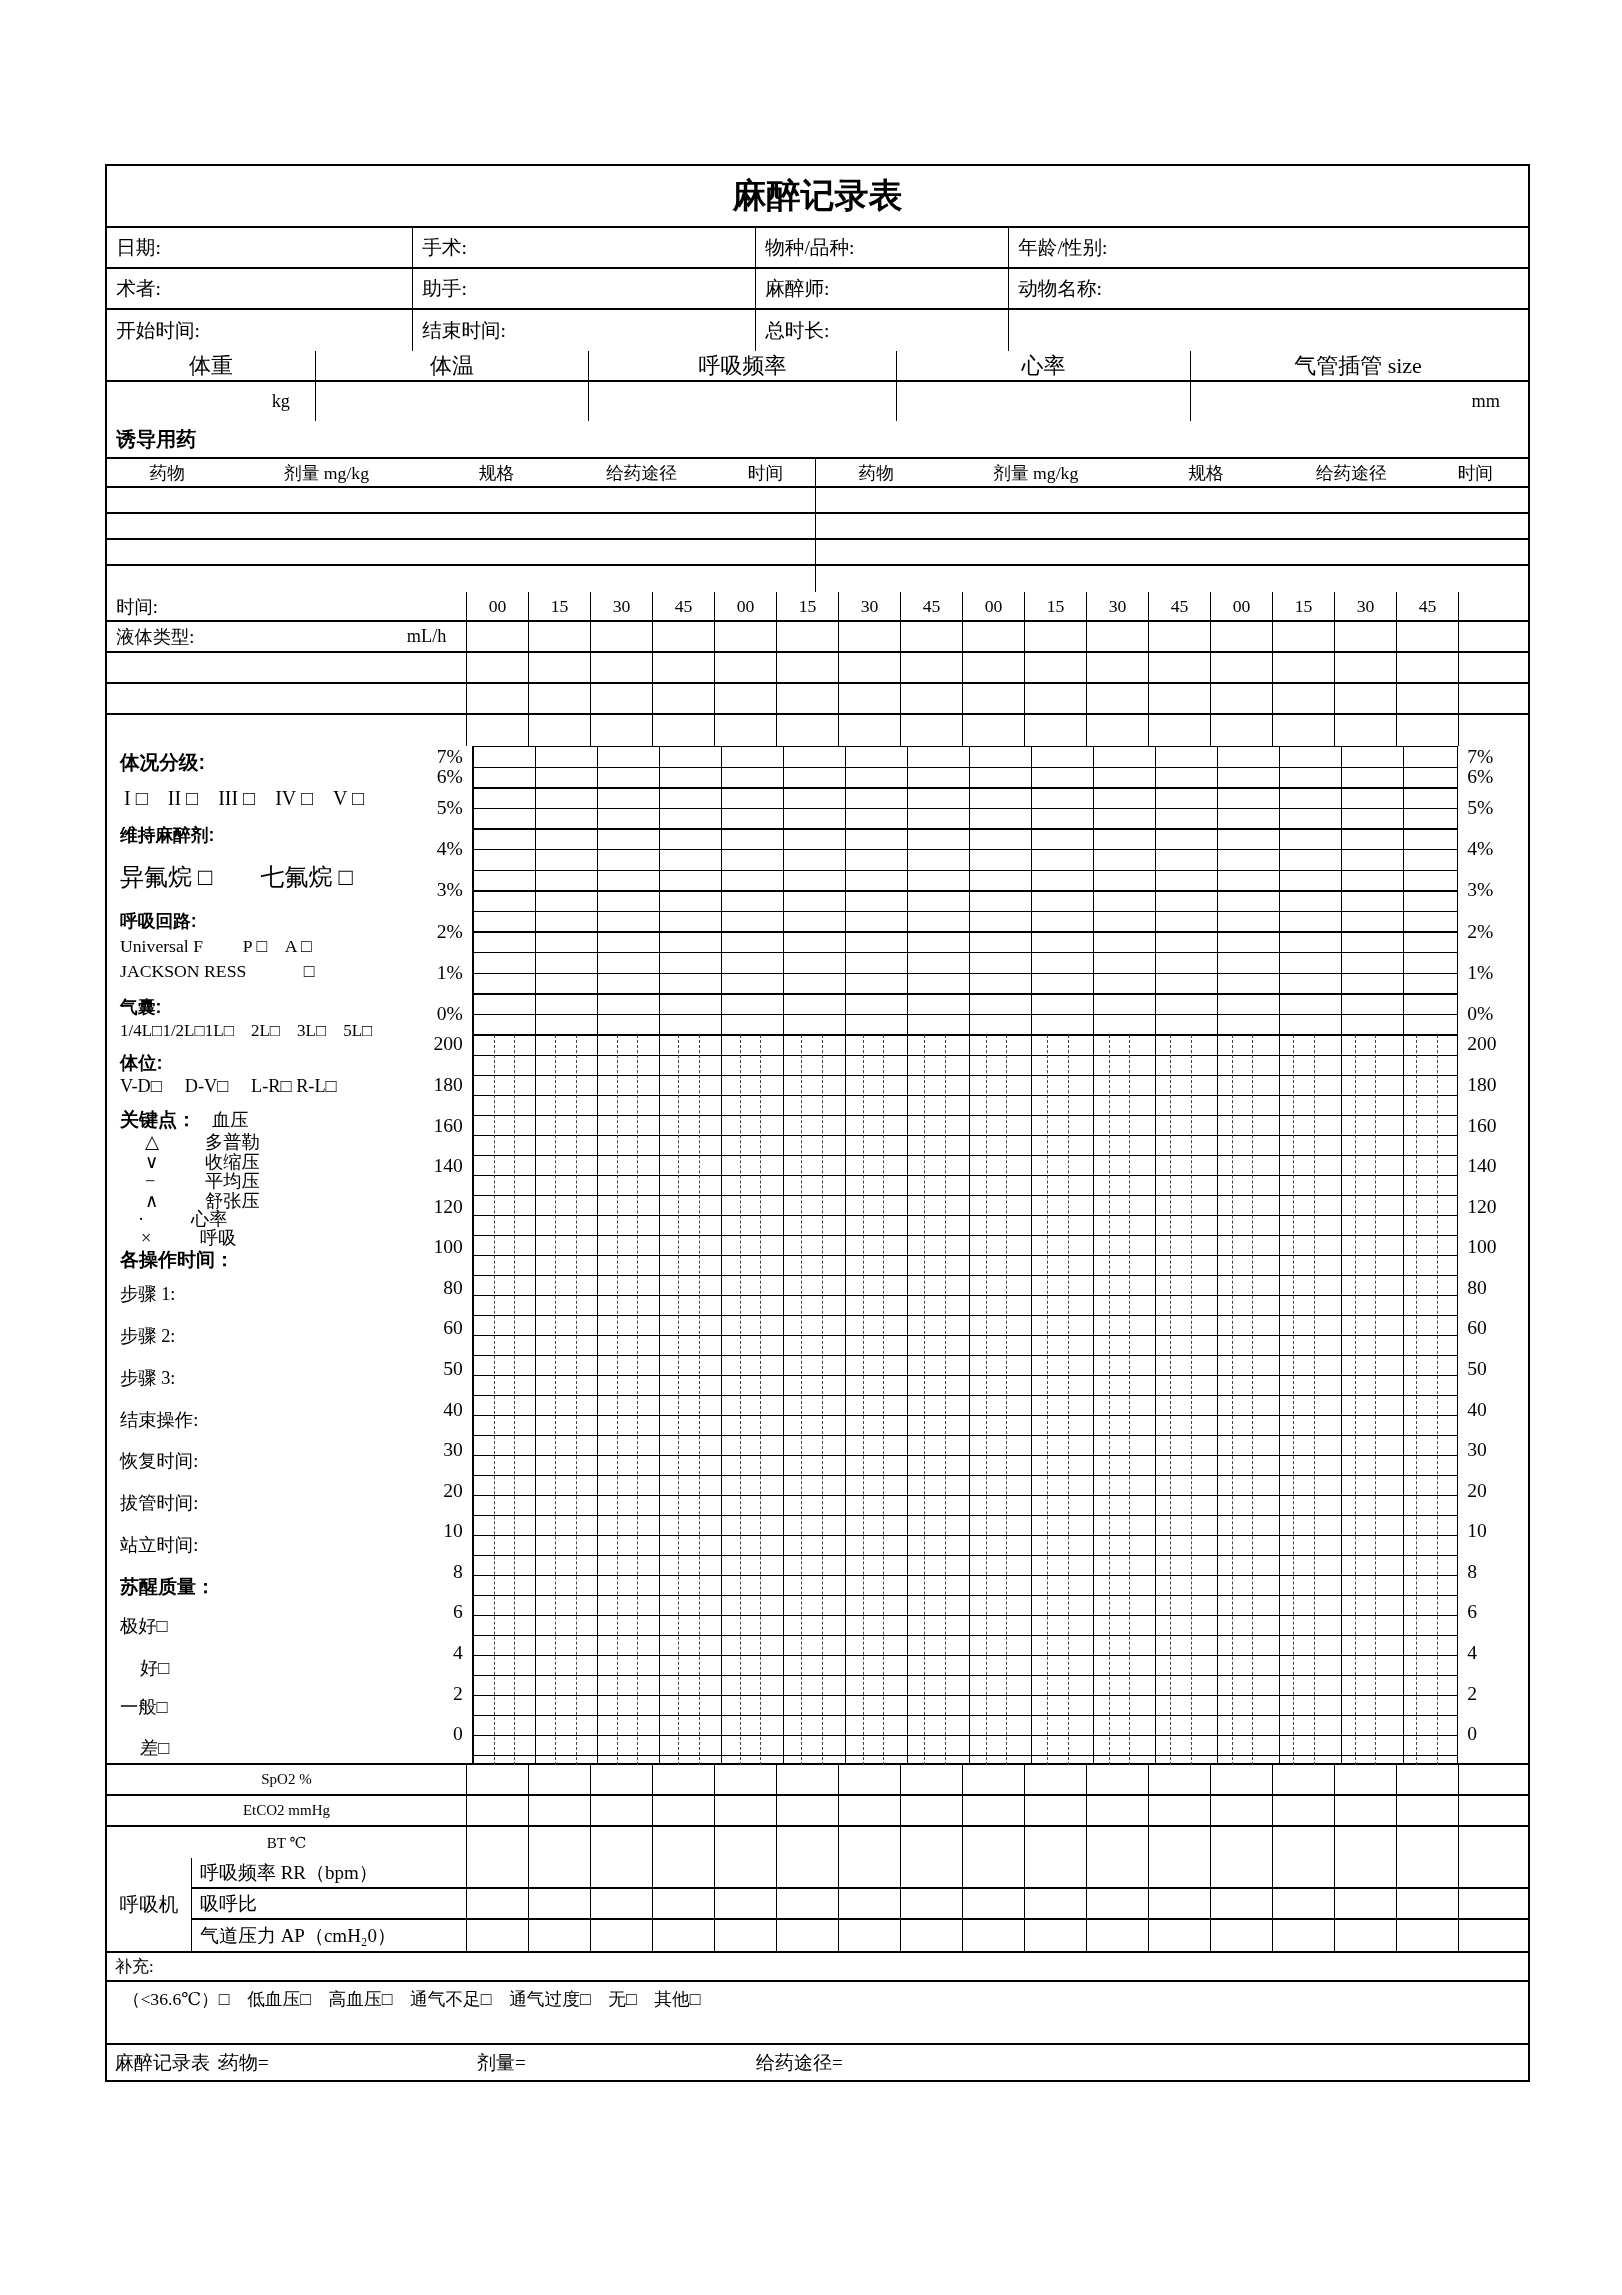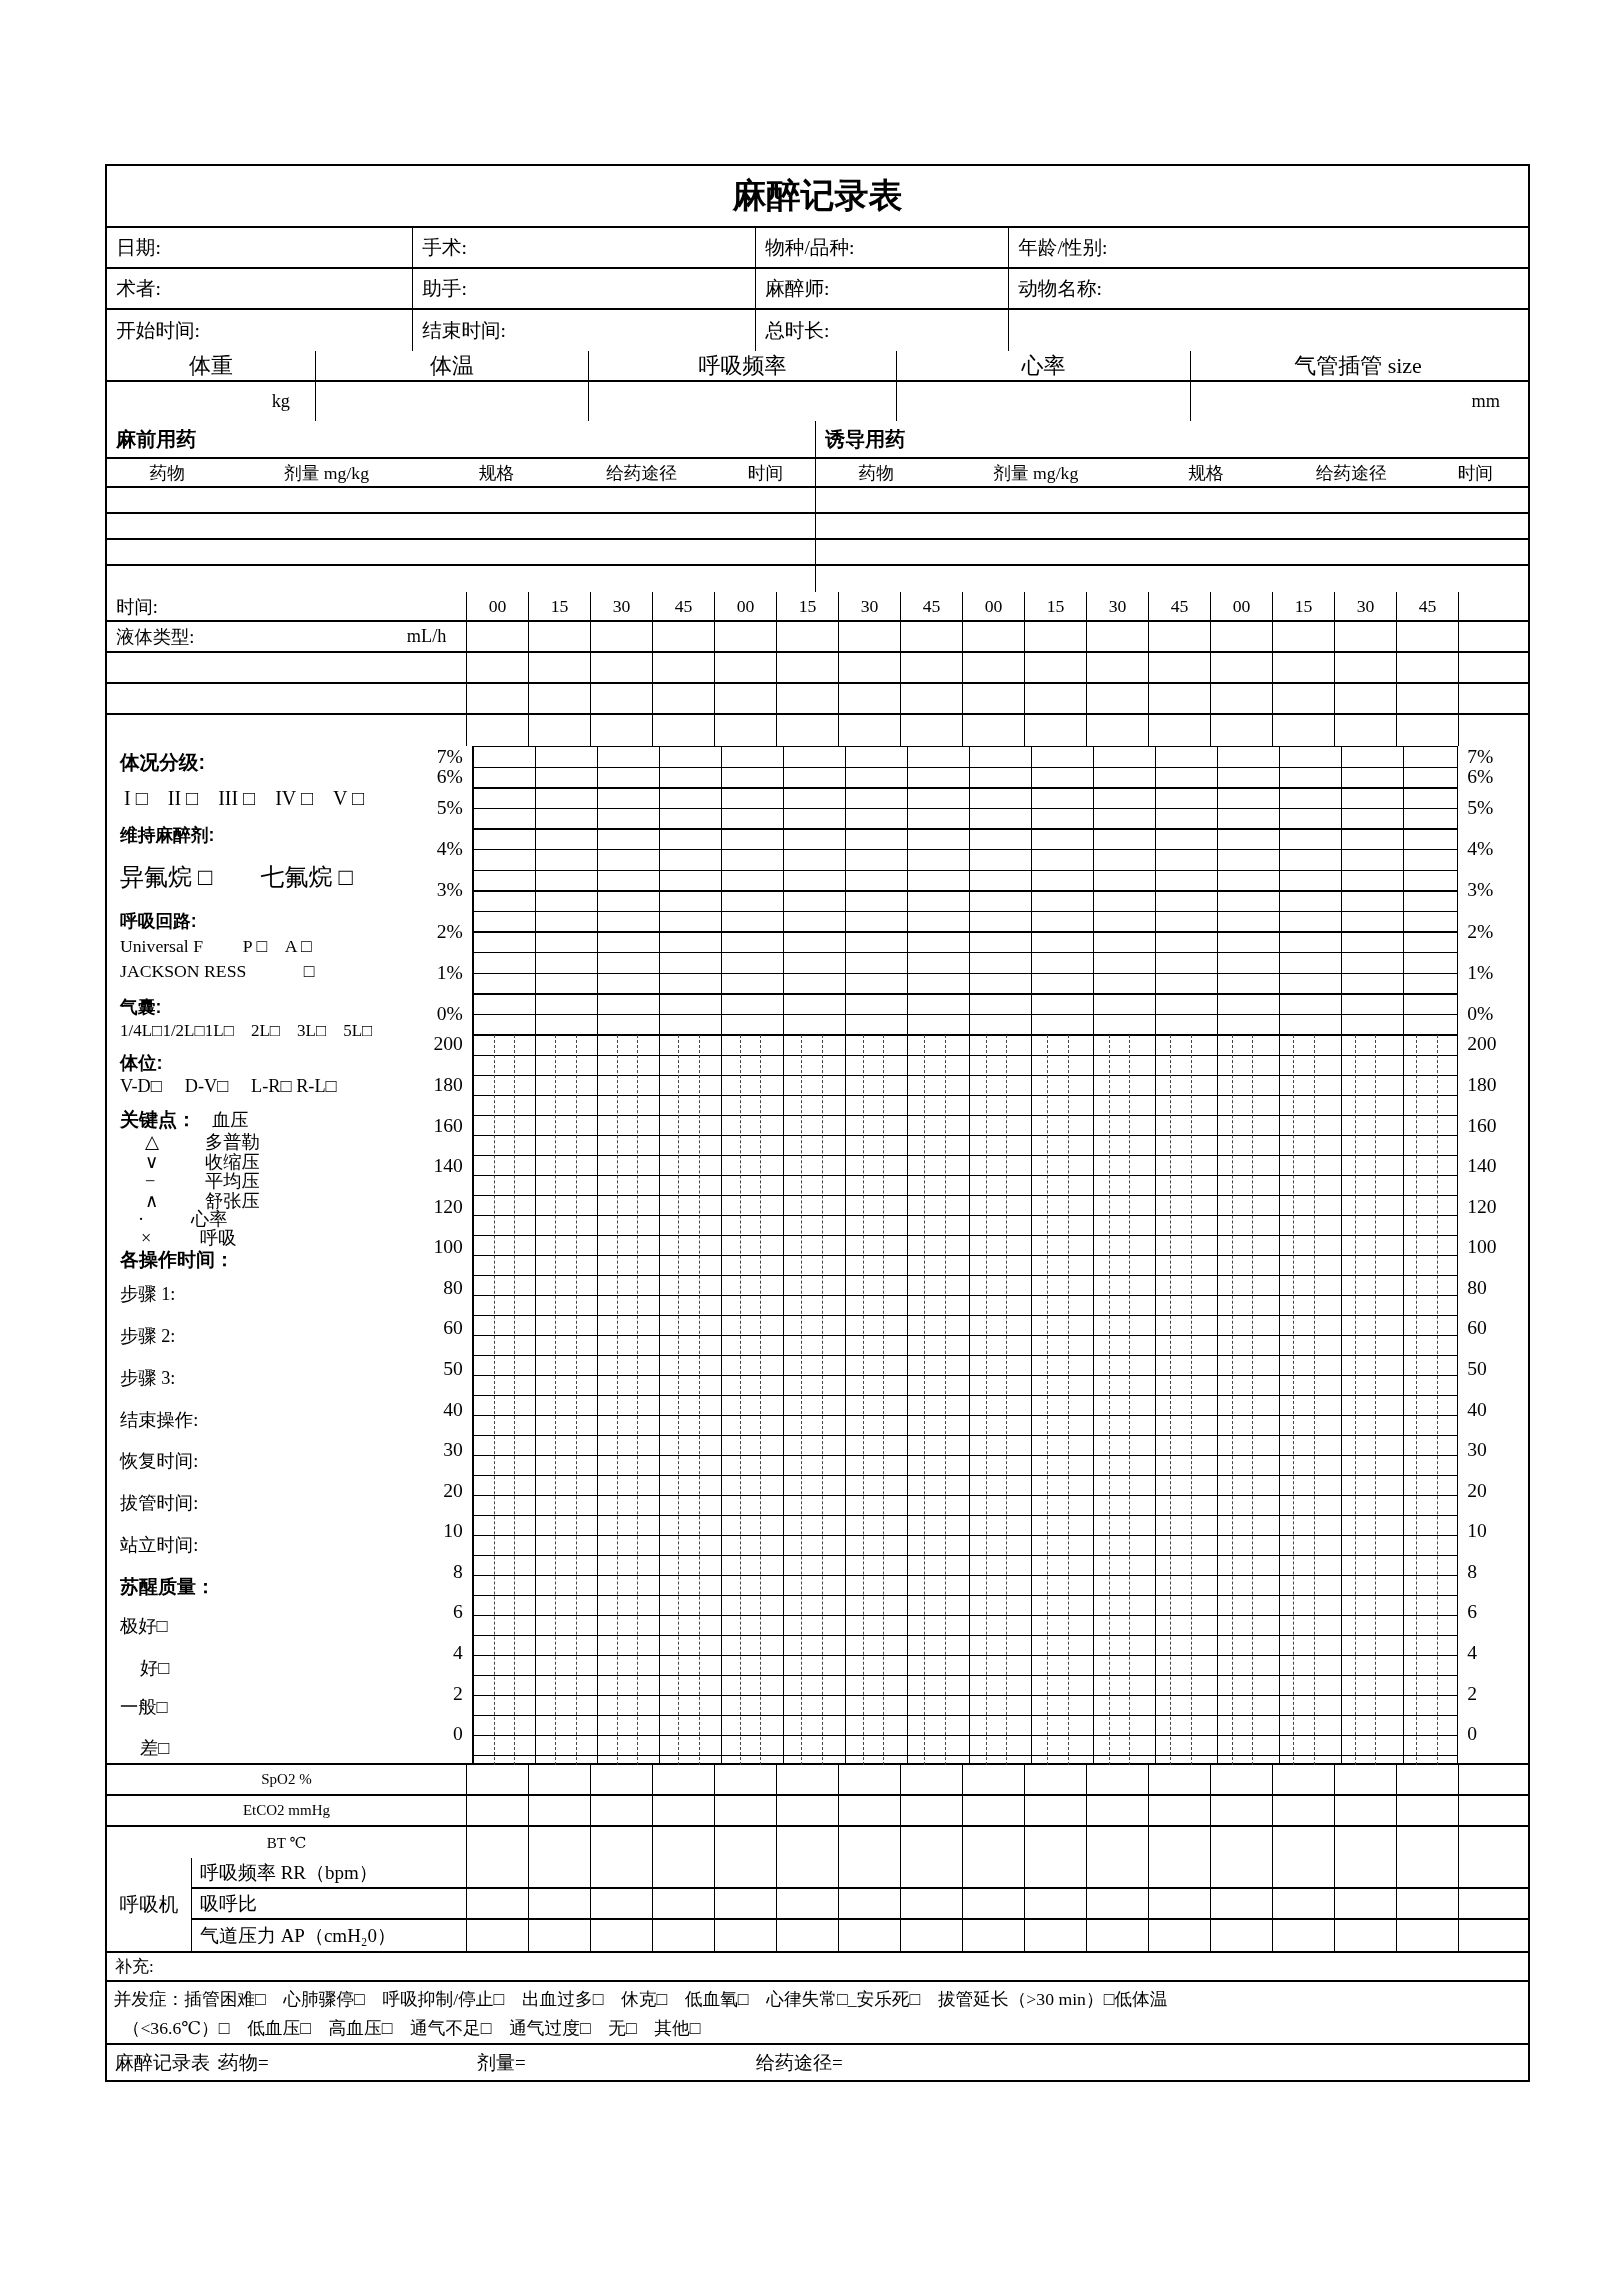--- a/index.html
+++ b/index.html
@@ -108,21 +108,20 @@
       <div class="row unit-row">
         <div class="cell unit-cell" style="width: 209px;">kg</div>
         <div class="cell unit-cell" style="width: 273px;"></div>
         <div class="cell unit-cell" style="width: 308px;"></div>
         <div class="cell unit-cell" style="width: 294px;"></div>
         <div class="cell unit-cell last" style="width: 334px;">mm</div>
       </div>
     </div>
 
   <div class="row medhead-row">
-    <div class="cell medhead-cell">麻前用药</div>
     <div class="cell medhead-cell last">诱导用药</div>
   </div>
 
   <div id="drug-section">
       <div class="row drughead-row">
         <div class="cell drughead-half">
           <span class="drugcol" style="width: 17%;">药物</span>
           <span class="drugcol" style="width: 28%;">剂量 mg/kg</span>
           <span class="drugcol" style="width: 20%;">规格</span>
           <span class="drugcol" style="width: 21%;">给药途径</span>
@@ -544,21 +543,20 @@
           </span>
         </div>
       </div>
   </div>
 
   <div class="supp-row">
     <span>补充:</span>
   </div>
 
   <div class="comp-row">
-    <div>并发症：插管困难□　心肺骤停□　呼吸抑制/停止□　出血过多□　休克□　低血氧□　心律失常□_安乐死□　拔管延长（&gt;30 min）□低体温</div>
     <div class="comp-l2">（&lt;36.6℃）□　低血压□　高血压□　通气不足□　通气过度□　无□　其他□</div>
   </div>
 
   <div class="postop-row">
     <span class="po" style="left:7.9px">麻醉记录表：</span>
     <span class="po" style="left:113px">药物=</span>
     <span class="po" style="left:370px">剂量=</span>
     <span class="po" style="left:649px">给药途径=</span>
   </div>
 </div>

